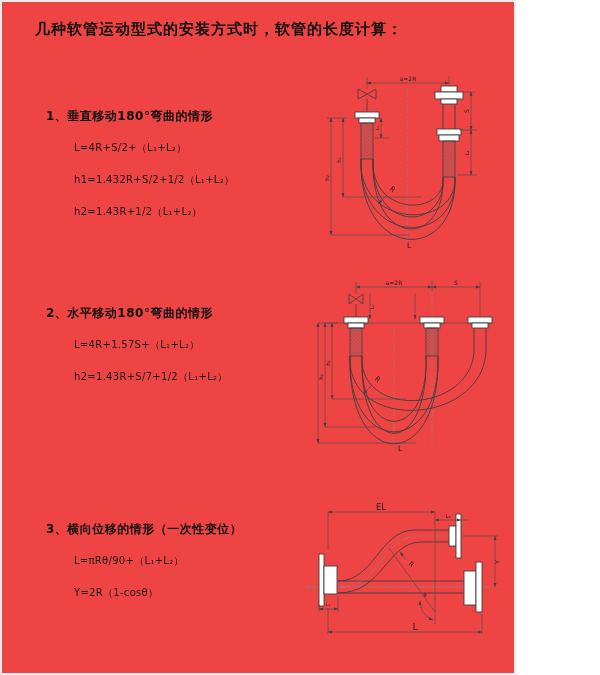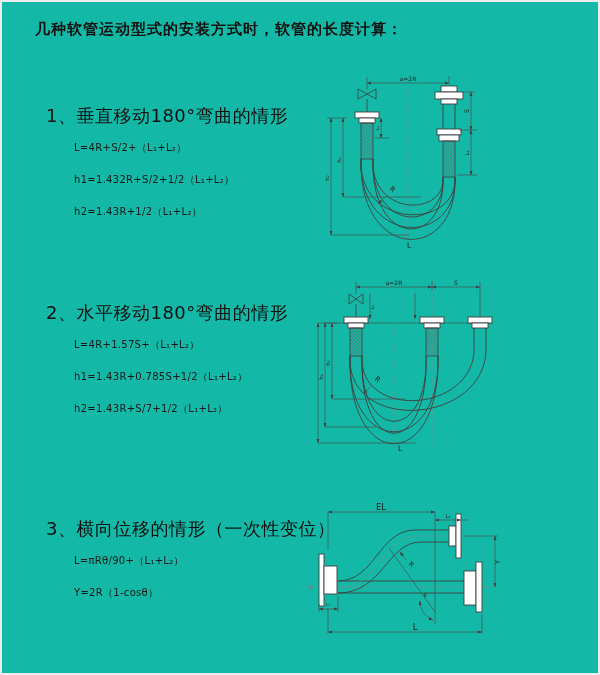--- a/index.html
+++ b/index.html
@@ -1,26 +1,26 @@
 <!DOCTYPE html>
 <html><head>
 <meta charset="utf-8">
 <style>
   html,body{margin:0;padding:0;background:#fff;}
   .page{
-    position:relative;width:600px;height:675px;background:#14b8a6;overflow:hidden;
+    position:relative;width:516px;height:675px;background:#ef4444;overflow:hidden;
     font-family:"DejaVu Sans","Liberation Sans",sans-serif;color:#1a1a1a;
     box-shadow:inset 0 0 0 2px #ececec;
   }
   .doc-title{
     position:absolute;left:35px;top:20px;font-size:15px;font-weight:bold;
     letter-spacing:1px;color:#111;
   }
   .section{position:absolute;left:46px;}
-  .section .heading{font-size:18px;font-weight:normal;line-height:32px;color:#111;letter-spacing:0.5px;}
+  .section .heading{font-size:12px;font-weight:bold;line-height:32px;color:#111;letter-spacing:0.5px;}
   .section .formula{font-size:10px;line-height:32px;padding-left:28px;color:#181818;letter-spacing:0.3px;}
   .diag{position:absolute;}
   svg text{fill:#1e1e1e;font-family:"DejaVu Sans","Liberation Sans",sans-serif;}
   .ln{fill:none;stroke:#3f3f3f;stroke-width:0.9;}
   .dim{fill:none;stroke:#4a4a4a;stroke-width:0.65;}
   .cl{fill:none;stroke:#8a8a8a;stroke-width:0.6;stroke-dasharray:9 2.5 2 2.5;}
   .flg{fill:#ffffff;stroke:#3f3f3f;stroke-width:0.9;}
   .valve{fill:none;stroke:#3f3f3f;stroke-width:0.8;}
 </style>
 </head>
@@ -33,21 +33,20 @@
   <div class="section" style="top:100px">
     <div class="heading">1、垂直移动180°弯曲的情形</div>
     <div class="formula">L=4R+S/2+（L₁+L₂）</div>
     <div class="formula">h1=1.432R+S/2+1/2（L₁+L₂）</div>
     <div class="formula">h2=1.43R+1/2（L₁+L₂）</div>
   </div>
 
   <div class="section" style="top:297px">
     <div class="heading">2、水平移动180°弯曲的情形</div>
     <div class="formula">L=4R+1.57S+（L₁+L₂）</div>
-    <div class="formula">h1=1.43R+0.785S+1/2（L₁+L₂）</div>
     <div class="formula">h2=1.43R+S/7+1/2（L₁+L₂）</div>
   </div>
 
   <div class="section" style="top:513px">
     <div class="heading">3、横向位移的情形（一次性变位）</div>
     <div class="formula">L=πRθ/90+（L₁+L₂）</div>
     <div class="formula">Y=2R（1-cosθ）</div>
   </div>
 
   <div class="diag" style="left:325px;top:72px">

